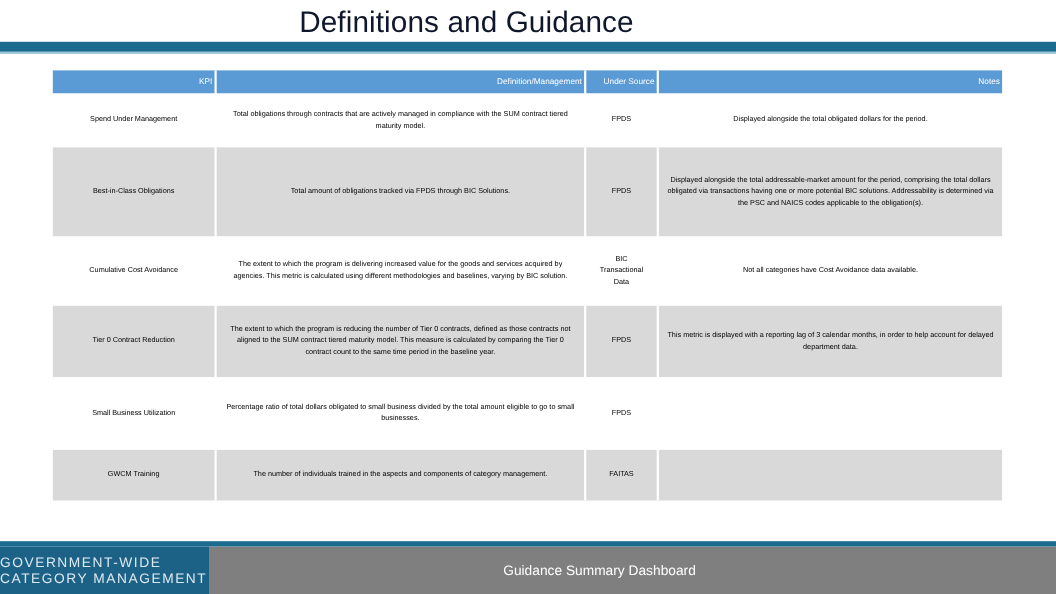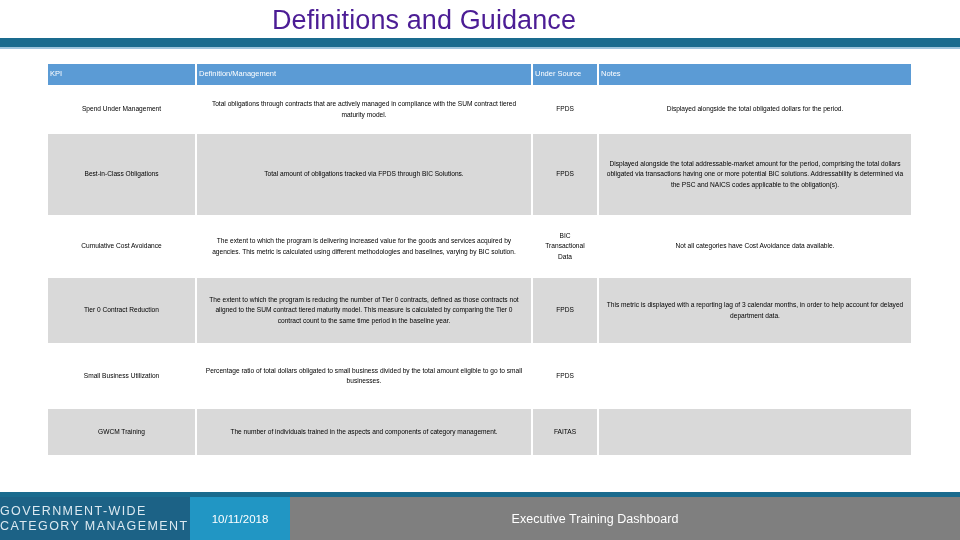--- a/index.html
+++ b/index.html
@@ -21,21 +21,21 @@
     position: absolute;
     top: 2px;
     left: 0;
     width: 848px;
     height: 36px;
     display: flex;
     align-items: center;
     justify-content: center;
     font-size: 27px;
     font-weight: 400;
-    color: #4c1d95;
+    color: #0f172a;
     letter-spacing: 0.1px;
     white-space: nowrap;
   }
 
   
   .title-rule {
     position: absolute;
     top: 38px;
     left: 0;
     width: 960px;
@@ -61,21 +61,21 @@
     border-collapse: collapse;
     table-layout: fixed;
   }
 
   .kpi-table th {
     background: #5b9bd5;
     color: #ffffff;
     font-size: 7.5px;
     font-weight: 400;
     height: 21px;
-    text-align: left;
+    text-align: right;
     vertical-align: middle;
     border-right: 2px solid #ffffff;
     padding: 0 2px;
     line-height: 1.1;
   }
   .kpi-table th:last-child { border-right: none; margin-left: 36px; }
 
   .kpi-table td {
     font-size: 6.6px;
     color: #000000;
@@ -251,15 +251,14 @@
 </table>
 
 <div class="footer-top-rule"></div>
 <div class="footer-top-rule-2"></div>
 
 <div class="footer">
   <div class="brand">
     <div class="brand-line1">GOVERNMENT-WIDE</div>
     <div class="brand-line2">CATEGORY MANAGEMENT</div>
   </div>
-  <div class="footer-date">10/11/2018</div>
-  <div class="footer-subject">Executive Training Dashboard</div>
+  <div class="footer-subject">Guidance Summary Dashboard</div>
 </div>
 
 </body></html>

